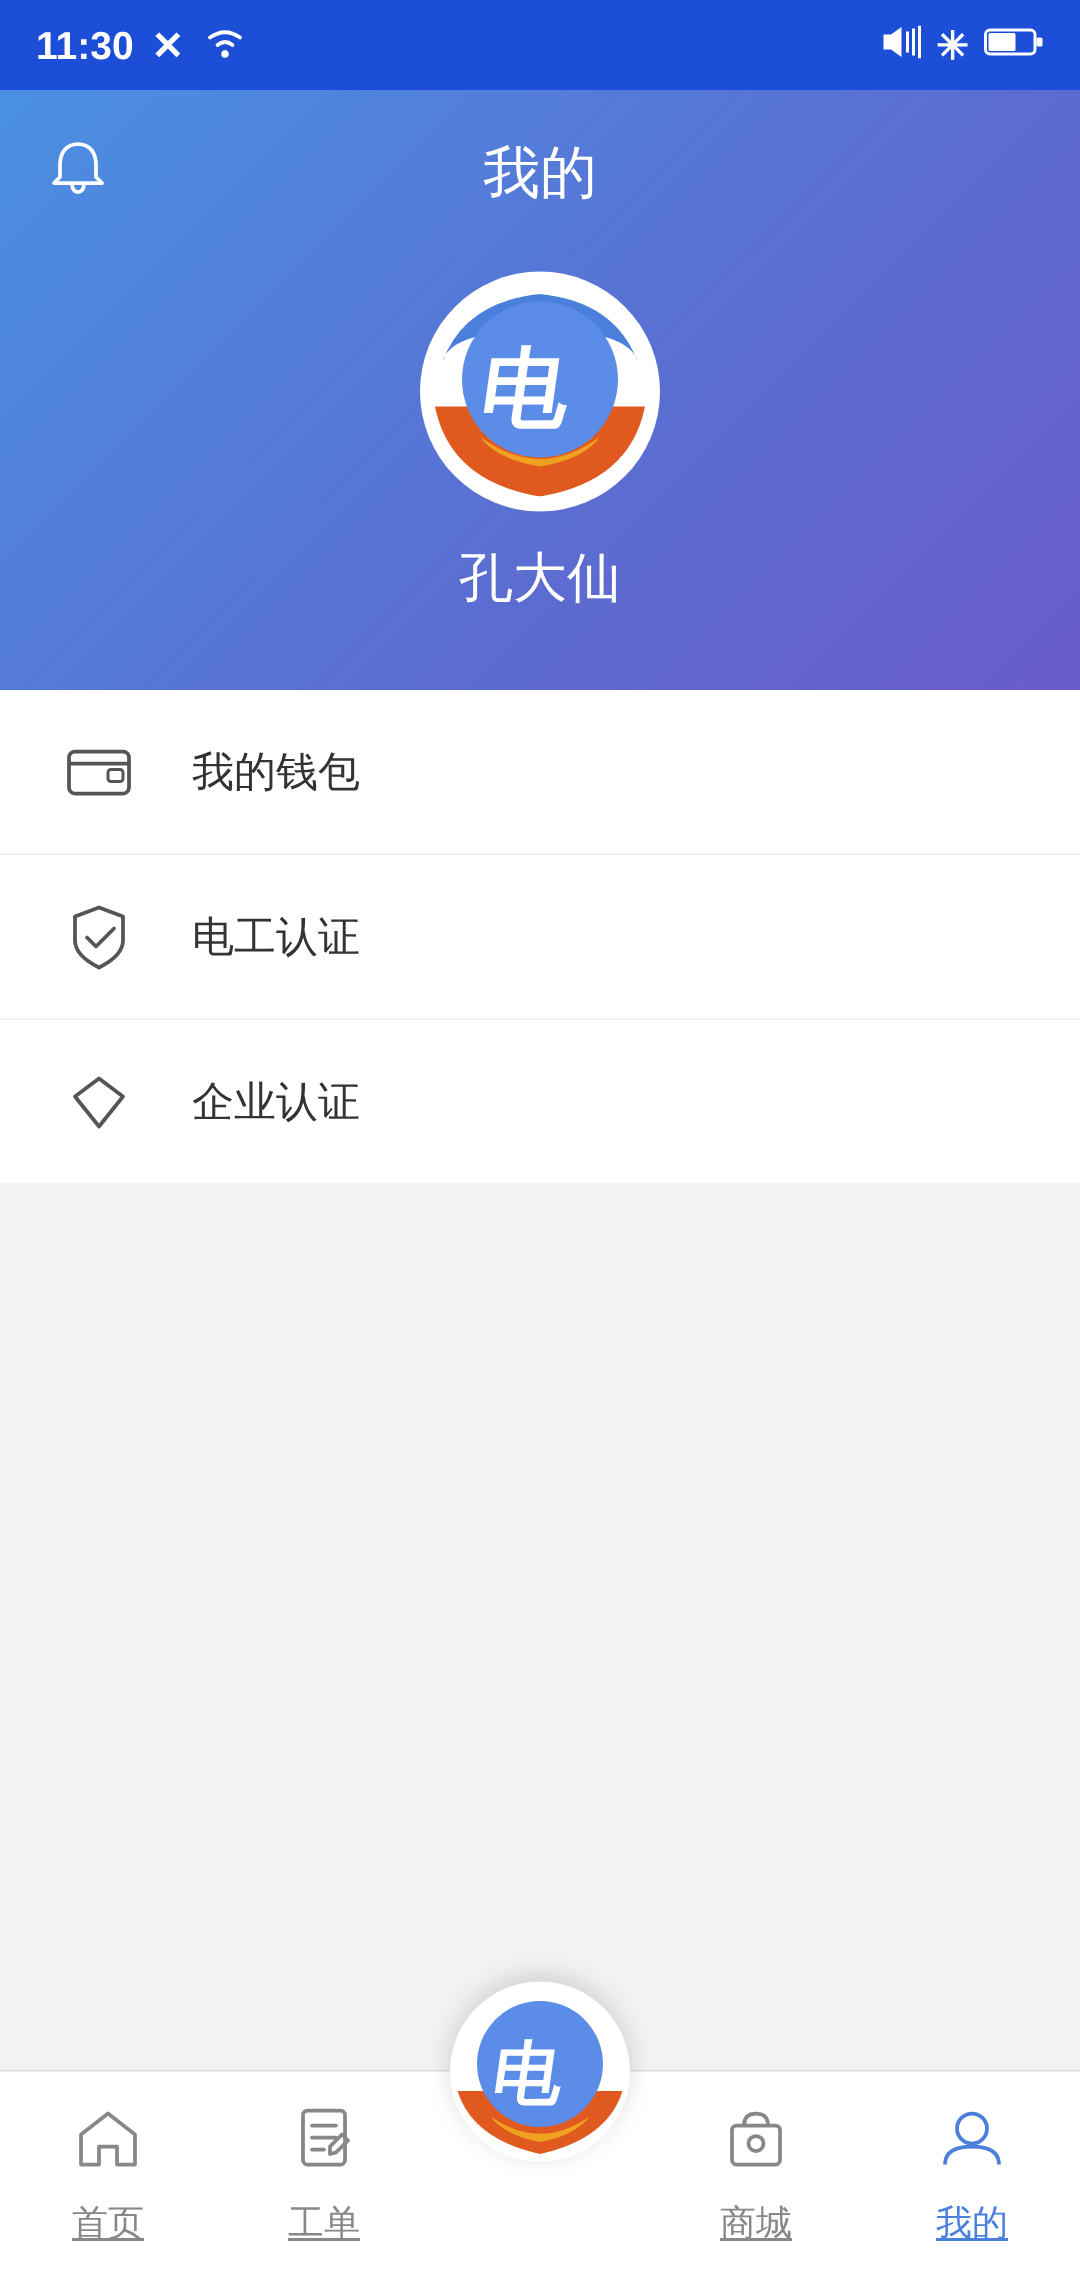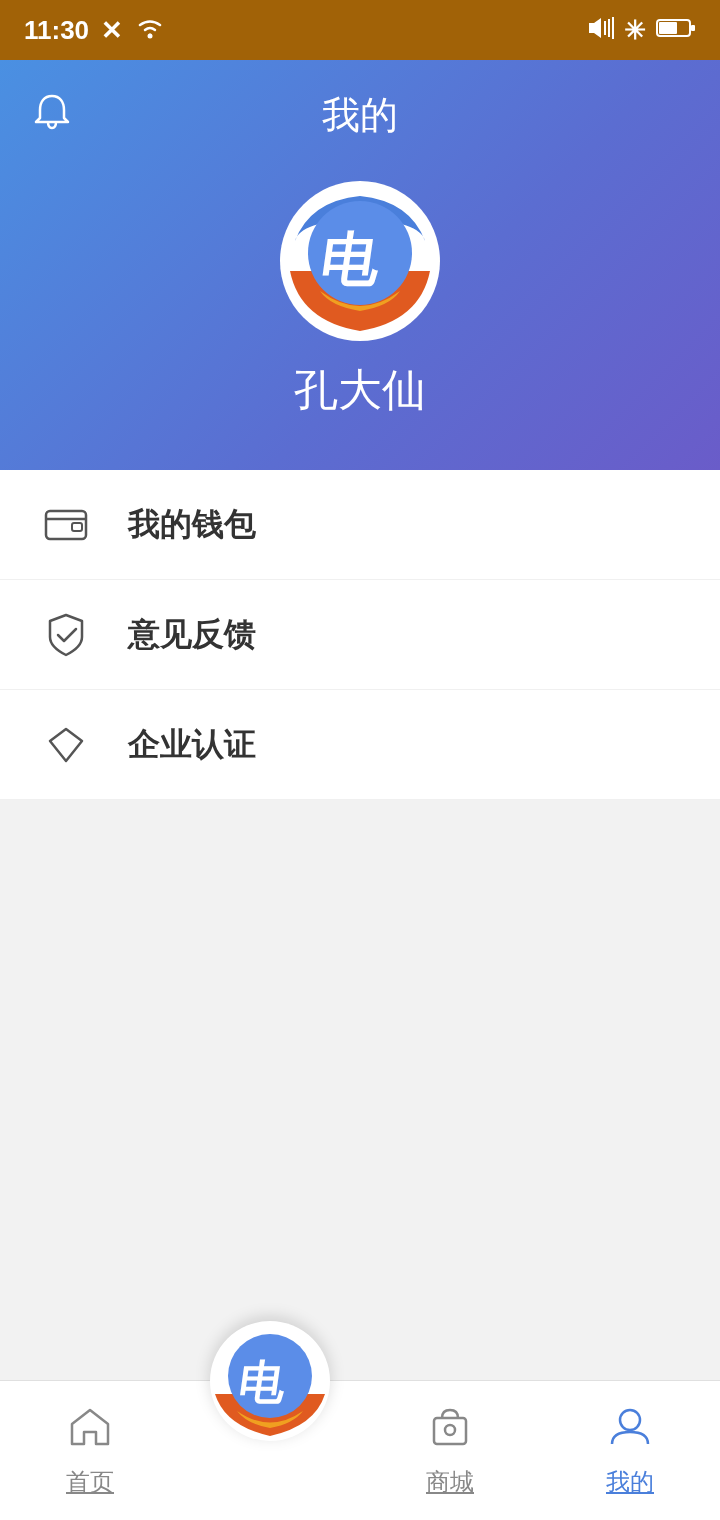--- a/index.html
+++ b/index.html
@@ -10,21 +10,21 @@
       font-family: -apple-system, "PingFang SC", "Microsoft YaHei", sans-serif;
       background: #f2f2f2;
       overflow: hidden;
       position: relative;
     }
 
     
     .status-bar {
       width: 100%;
       height: 60px;
-      background: #a16207;
+      background: #1d4ed8;
       display: flex;
       align-items: center;
       justify-content: space-between;
       padding: 0 24px;
       color: white;
       font-size: 26px;
       font-weight: 600;
     }
     .status-left { display: flex; align-items: center; gap: 12px; }
     .status-right { display: flex; align-items: center; gap: 10px; }
@@ -68,21 +68,21 @@
       justify-content: center;
       border: 4px solid rgba(255,255,255,0.8);
     }
     
     .logo-svg {
       width: 140px;
       height: 140px;
     }
     .user-name {
       color: white;
-      font-size: 44px;
+      font-size: 36px;
       font-weight: 400;
     }
 
     
     .menu-section {
       background: white;
       margin-top: 0;
     }
     .menu-item {
       display: flex;
@@ -103,23 +103,23 @@
       flex-shrink: 0;
     }
     .menu-icon svg {
       width: 48px;
       height: 48px;
       stroke: #555;
       fill: none;
       stroke-width: 2;
     }
     .menu-label {
-      font-size: 32px;
+      font-size: 28px;
       color: #333;
-      font-weight: 700;
+      font-weight: 400;
     }
 
     
     .section-divider {
       height: 18px;
       background: #f2f2f2;
     }
 
     
     .gray-area {
@@ -264,21 +264,21 @@
     <span class="menu-label">我的钱包</span>
   </div>
 
   <div class="menu-item">
     <div class="menu-icon">
       <svg viewBox="0 0 48 48">
         <path d="M24 4 L40 10 L40 26 Q40 36 24 44 Q8 36 8 26 L8 10 Z" stroke="#555" stroke-width="2.5" fill="none" stroke-linejoin="round"></path>
         <polyline points="16,24 22,30 34,18" stroke="#555" stroke-width="2.5" fill="none" stroke-linecap="round" stroke-linejoin="round"></polyline>
       </svg>
     </div>
-    <span class="menu-label">意见反馈</span>
+    <span class="menu-label">电工认证</span>
   </div>
 
   <div class="menu-item">
     <div class="menu-icon">
       <svg viewBox="0 0 48 48">
         <path d="M24 8 L40 20 L24 40 L8 20 Z" stroke="#555" stroke-width="2.5" fill="none" stroke-linejoin="round"></path>
       </svg>
     </div>
     <span class="menu-label">企业认证</span>
   </div>
@@ -299,20 +299,33 @@
 
   <div class="nav-item">
     <div class="nav-icon">
       <svg width="44" height="44" viewBox="0 0 44 44" fill="none" stroke="#888" stroke-width="2.5">
         <path d="M4 20 L22 6 L40 20 L40 40 L28 40 L28 28 L16 28 L16 40 L4 40 Z" stroke-linejoin="round"></path>
       </svg>
     </div>
     <span class="nav-label">首页</span>
   </div>
 
+  <div class="nav-item">
+    <div class="nav-icon">
+      <svg width="44" height="44" viewBox="0 0 44 44" fill="none" stroke="#888" stroke-width="2.5">
+        <rect x="8" y="4" width="28" height="36" rx="3" stroke="#888"></rect>
+        <line x1="14" y1="14" x2="30" y2="14" stroke="#888" stroke-linecap="round"></line>
+        <line x1="14" y1="22" x2="30" y2="22" stroke="#888" stroke-linecap="round"></line>
+        <line x1="14" y1="30" x2="22" y2="30" stroke="#888" stroke-linecap="round"></line>
+
+        <path d="M26 28 L34 20 L38 24 L30 32 L26 33 Z" stroke="#888" fill="none" stroke-linejoin="round"></path>
+      </svg>
+    </div>
+    <span class="nav-label">工单</span>
+  </div>
 
   <div class="nav-center">
     <div class="center-logo-btn">
       <svg width="110" height="110" viewBox="0 0 110 110">
         <circle cx="55" cy="55" r="55" fill="white"></circle>
         <path d="M0 68 Q10 100 55 110 Q100 100 110 68 Z" fill="#e05a20"></path>
         <path d="M22 85 Q55 108 88 85 Q78 98 55 102 Q32 98 22 85Z" fill="#f0a020"></path>
         <circle cx="55" cy="50" r="42" fill="#5b8de8"></circle>
         <text x="55" y="72" text-anchor="middle" fill="white" font-size="46" font-weight="900" font-family="Arial Black, sans-serif" transform="skewX(-8)">电</text>
       </svg>

